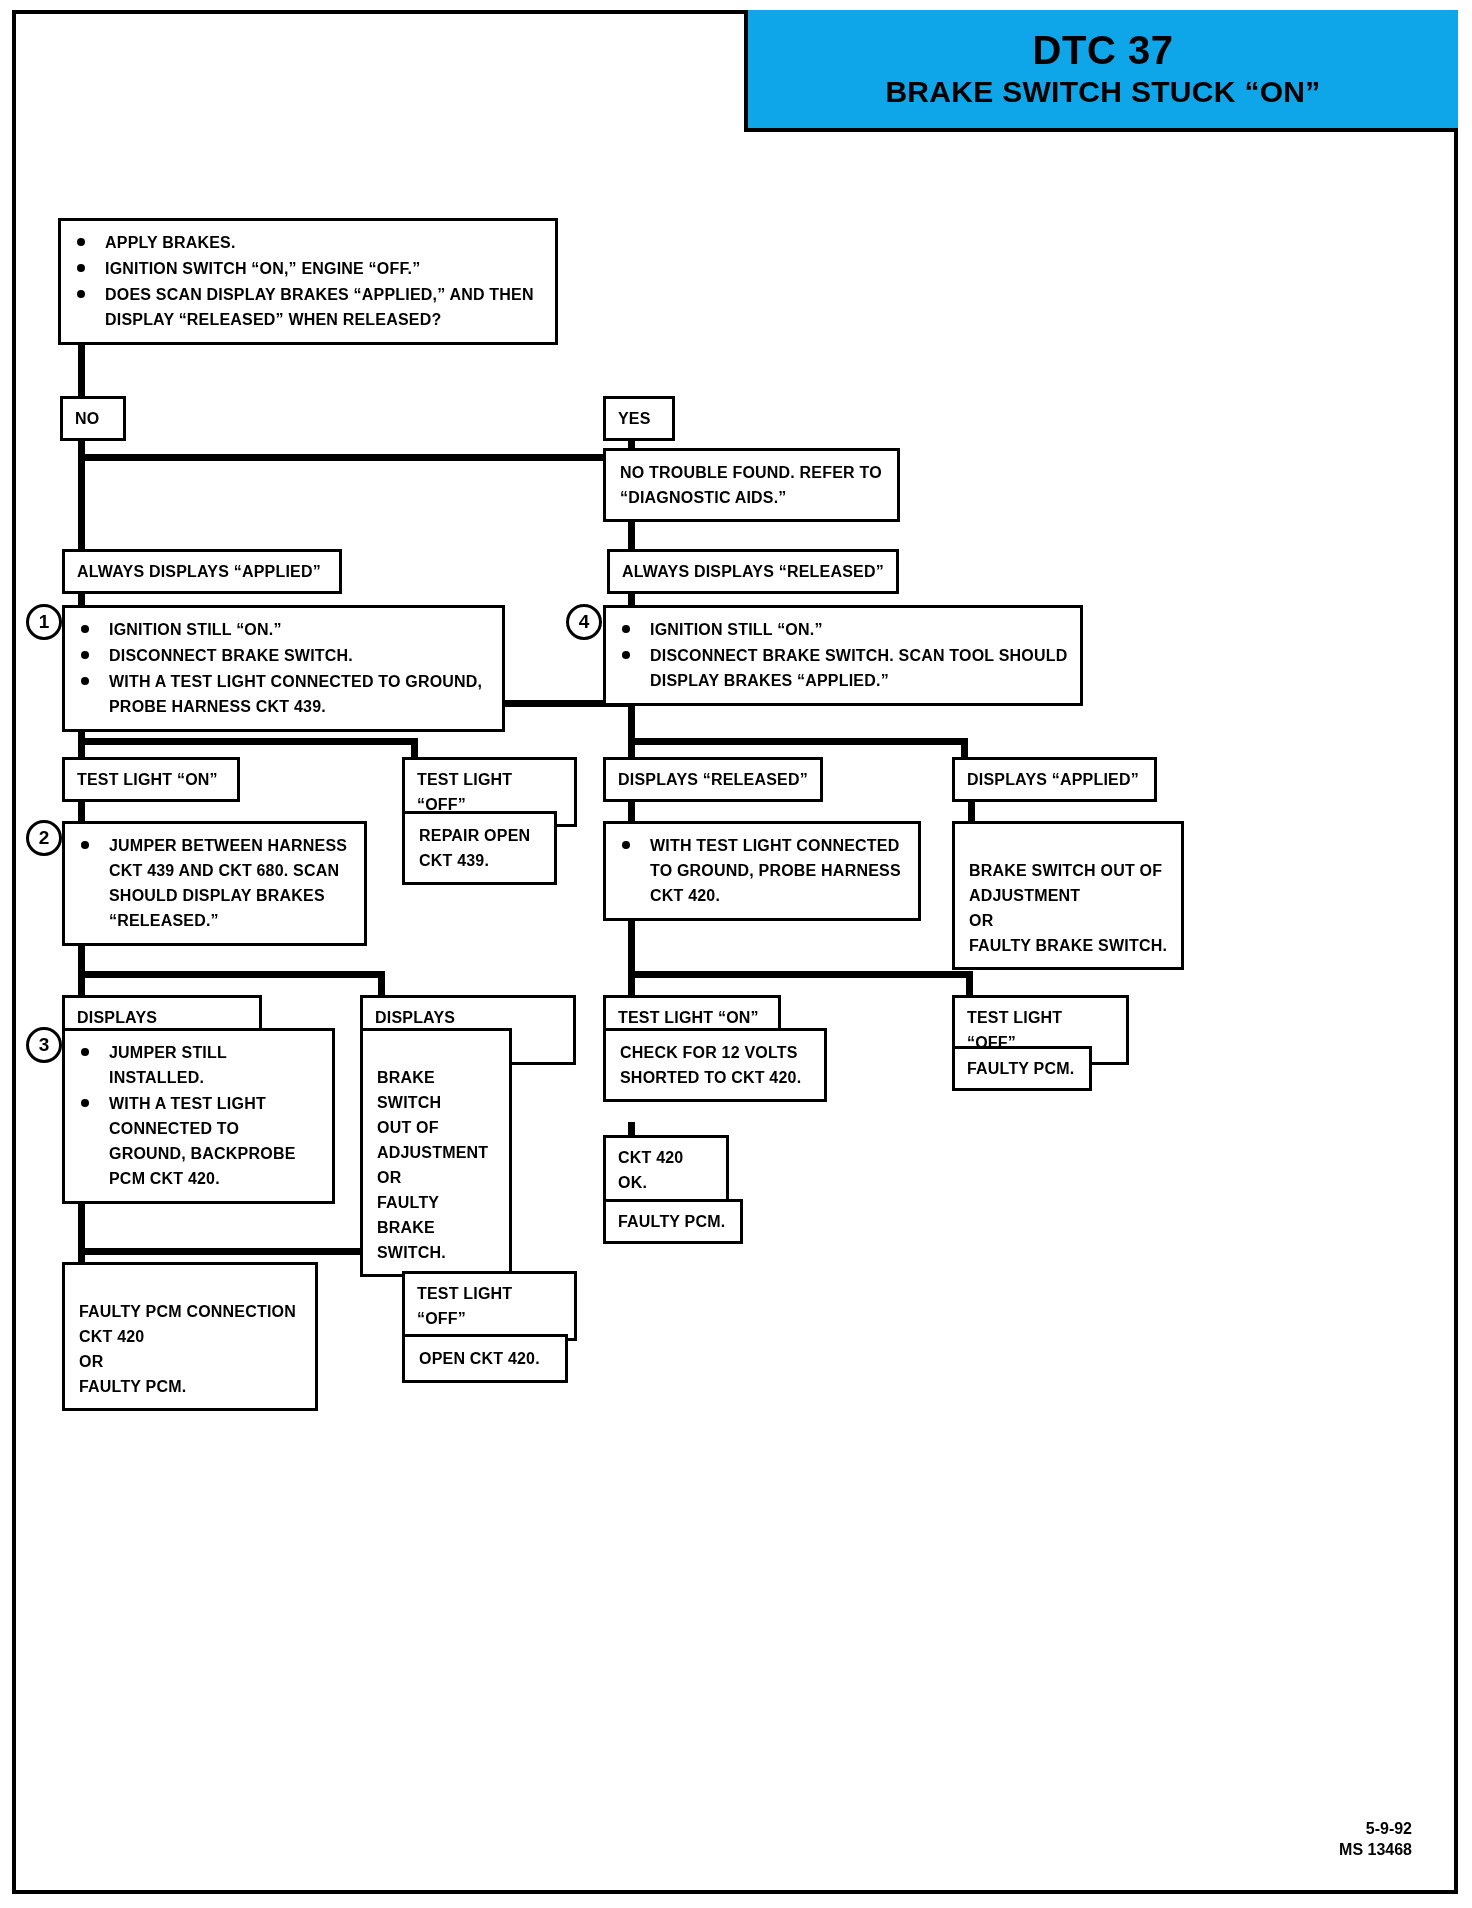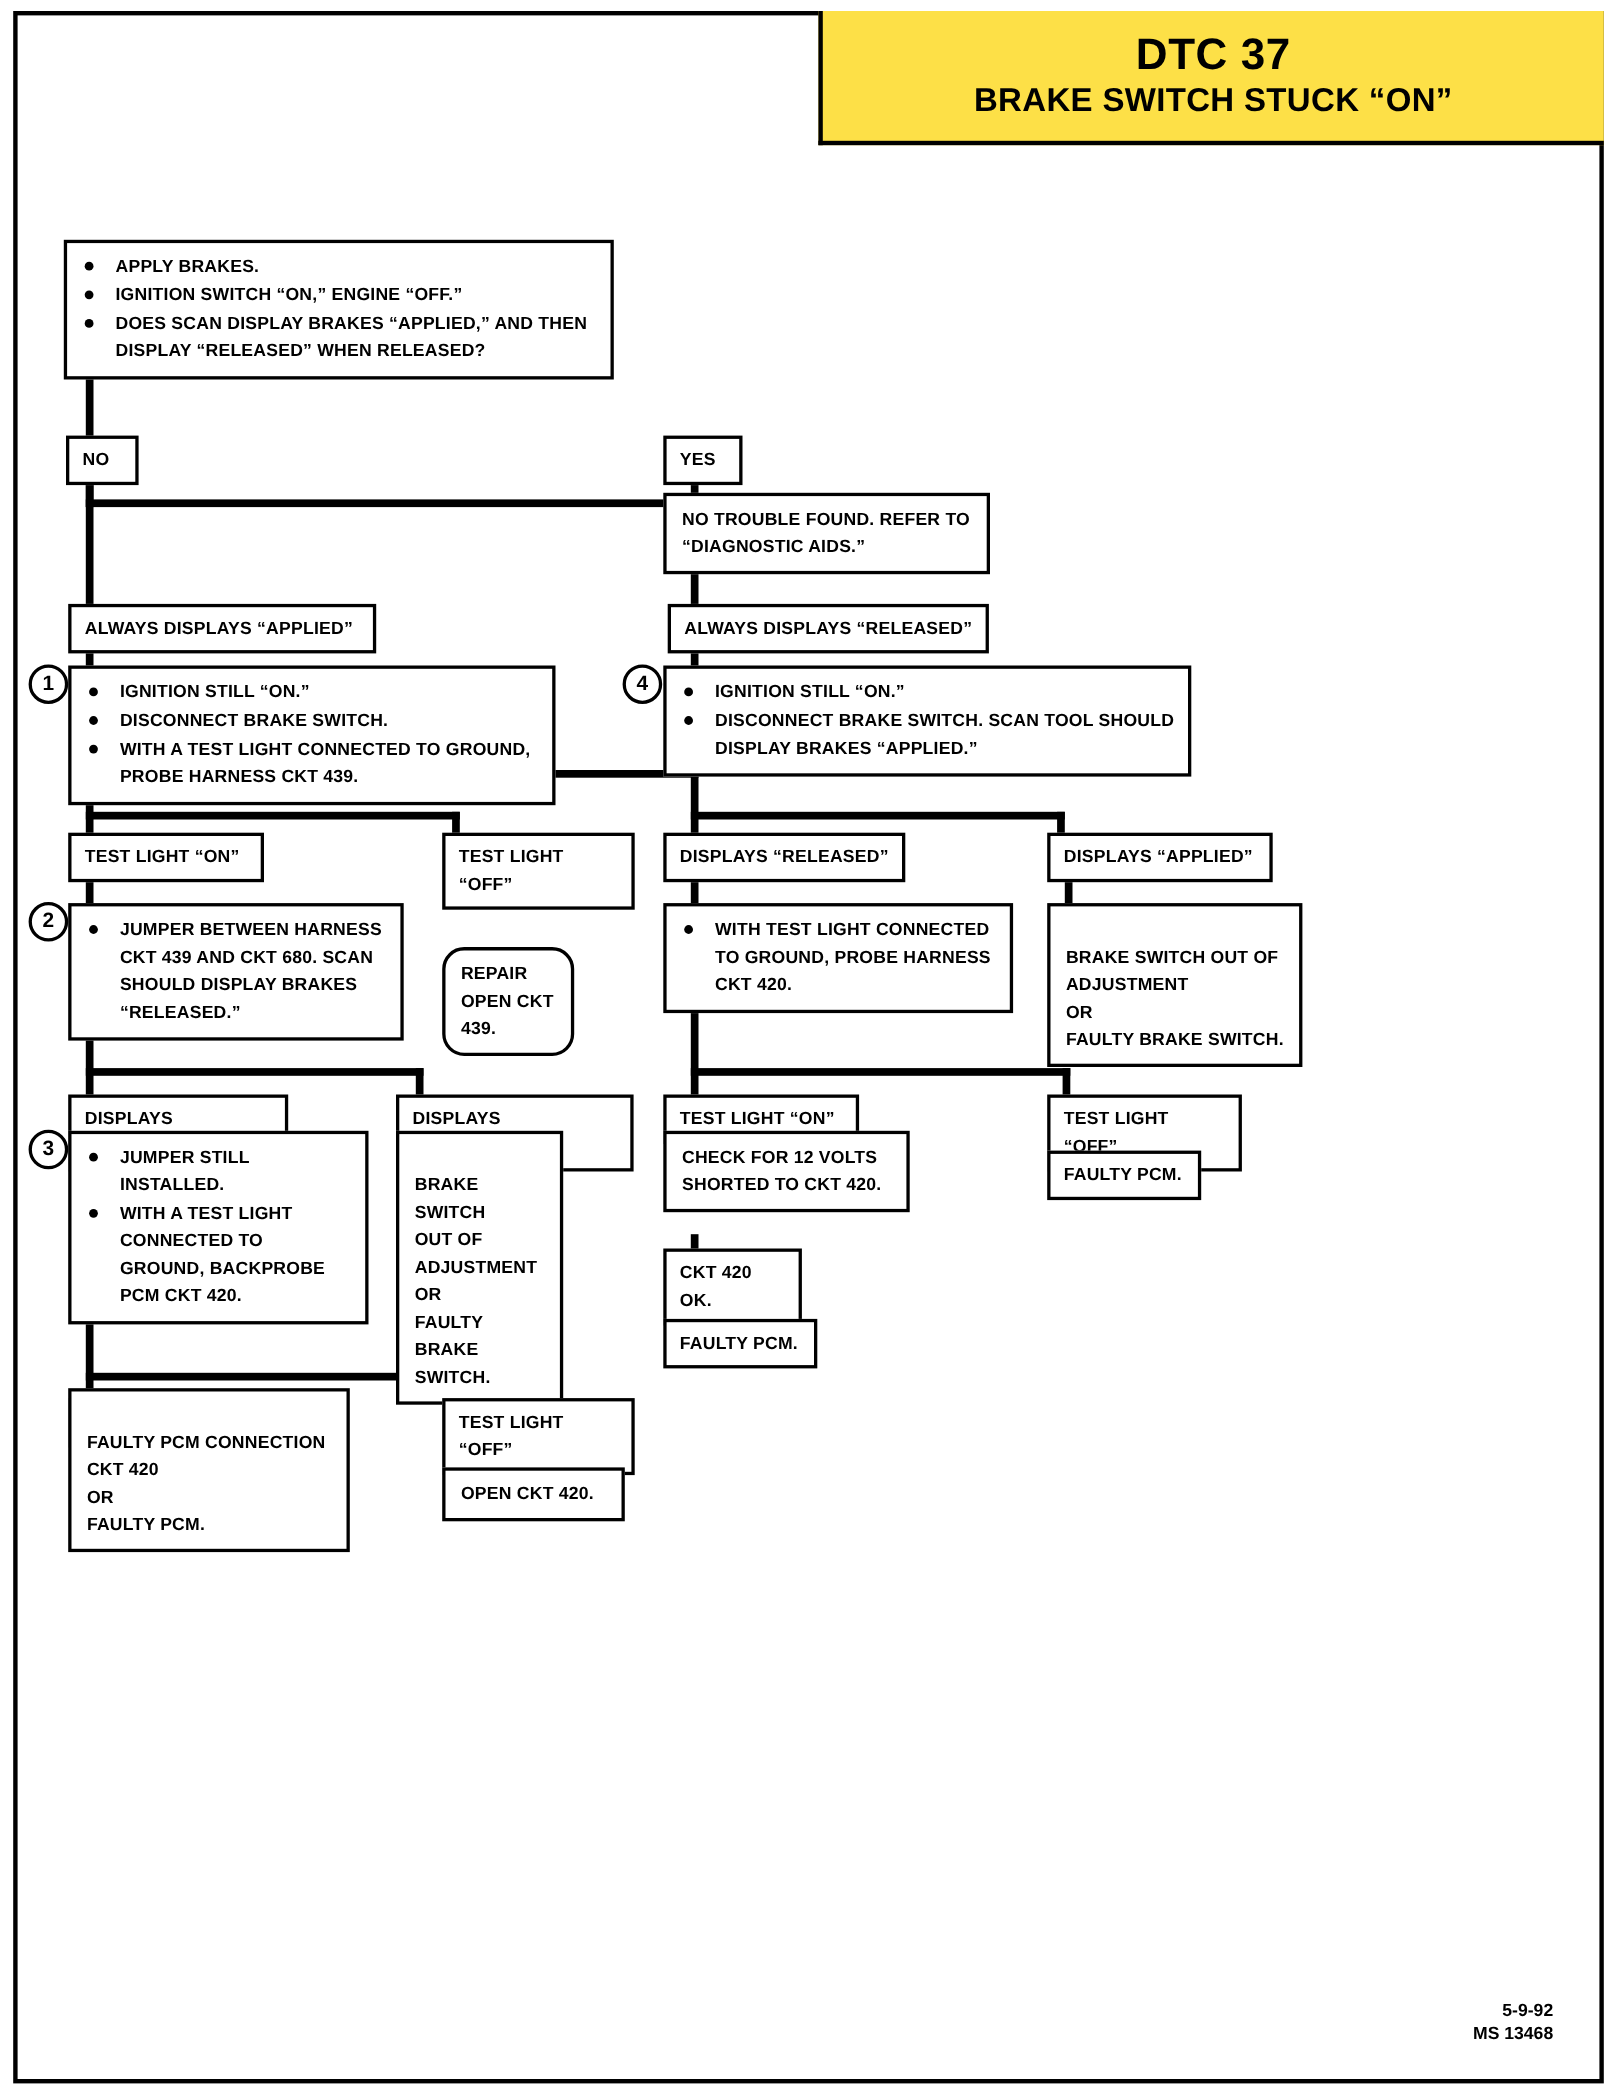--- a/index.html
+++ b/index.html
@@ -40,21 +40,21 @@
 
   
   #title-block{
     position:absolute;
     left:744px; top:10px;
     width:714px; height:122px;
     border:4px solid #000;
     border-top:none;
     border-right:none;
     box-sizing:border-box;
-    background:#fde047;
+    background:#0ea5e9;
     display:flex;
     flex-direction:column;
     align-items:center;
     justify-content:center;
     z-index:6;
   }
   #title-block .dtc{
     font-size:40px; font-weight:bold; letter-spacing:0.5px; line-height:46px;
   }
   #title-block .sub{
@@ -260,21 +260,21 @@
     <span>2</span>
   </div>
   <div class="box pad t12" style="left:62px; top:821px; width:305px;">
     <ul class="blist">
       <li>
           <span class="cont">JUMPER BETWEEN HARNESS CKT 439 AND CKT 680.  SCAN SHOULD DISPLAY BRAKES “RELEASED.”</span>
         </li>
     </ul>
   </div>
 
-  <div class="box pad t12" style="left:402px; top:861px; width:120px;border-radius:20px;">
+  <div class="box pad t12" style="left:402px; top:811px; width:155px;">
     <span>REPAIR OPEN CKT 439.</span>
   </div>
 
   <div class="box pad t12" style="left:603px; top:821px; width:318px;">
     <ul class="blist">
       <li>
           <span class="cont">WITH TEST LIGHT CONNECTED TO GROUND, PROBE HARNESS CKT 420.</span>
         </li>
     </ul>
   </div>

